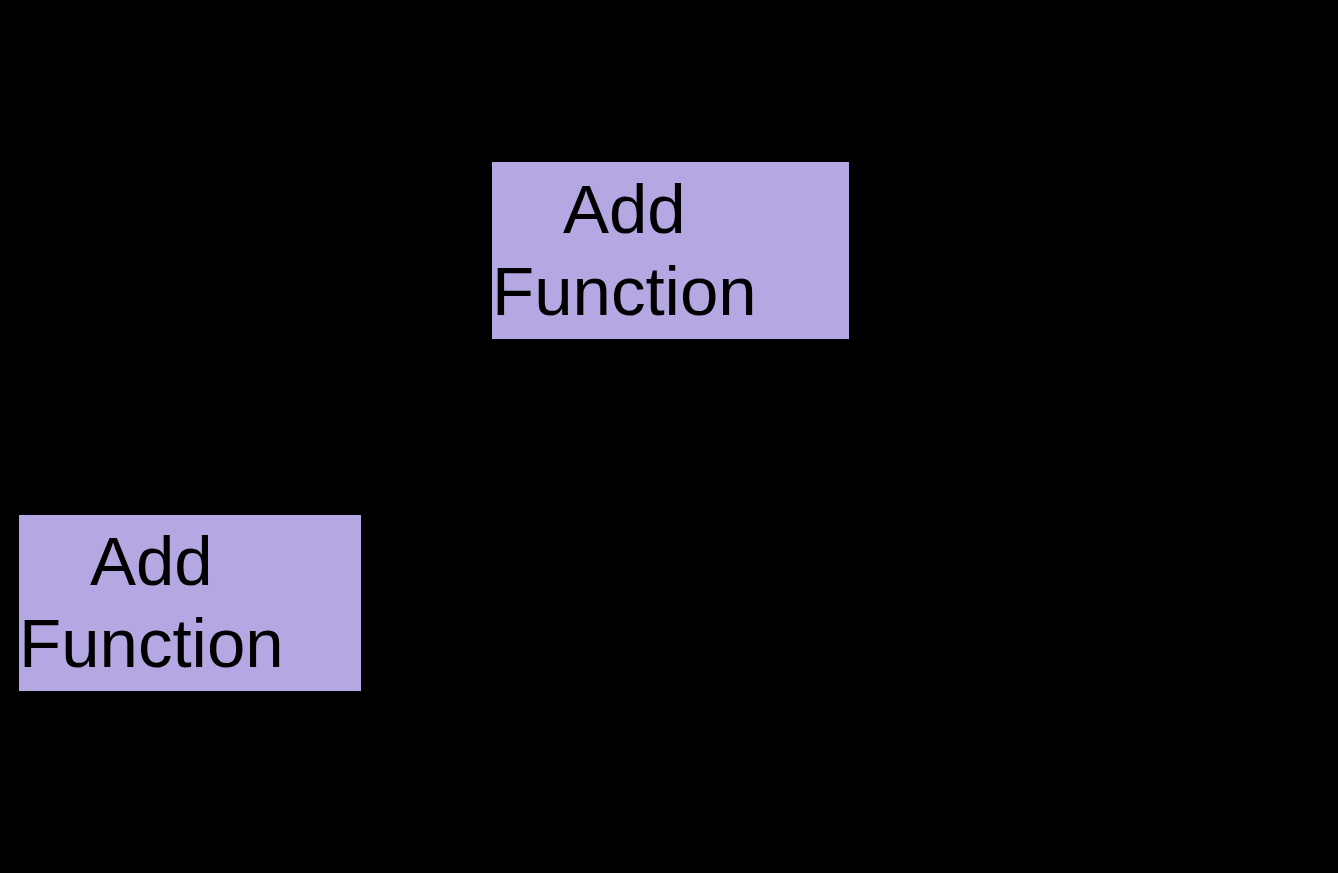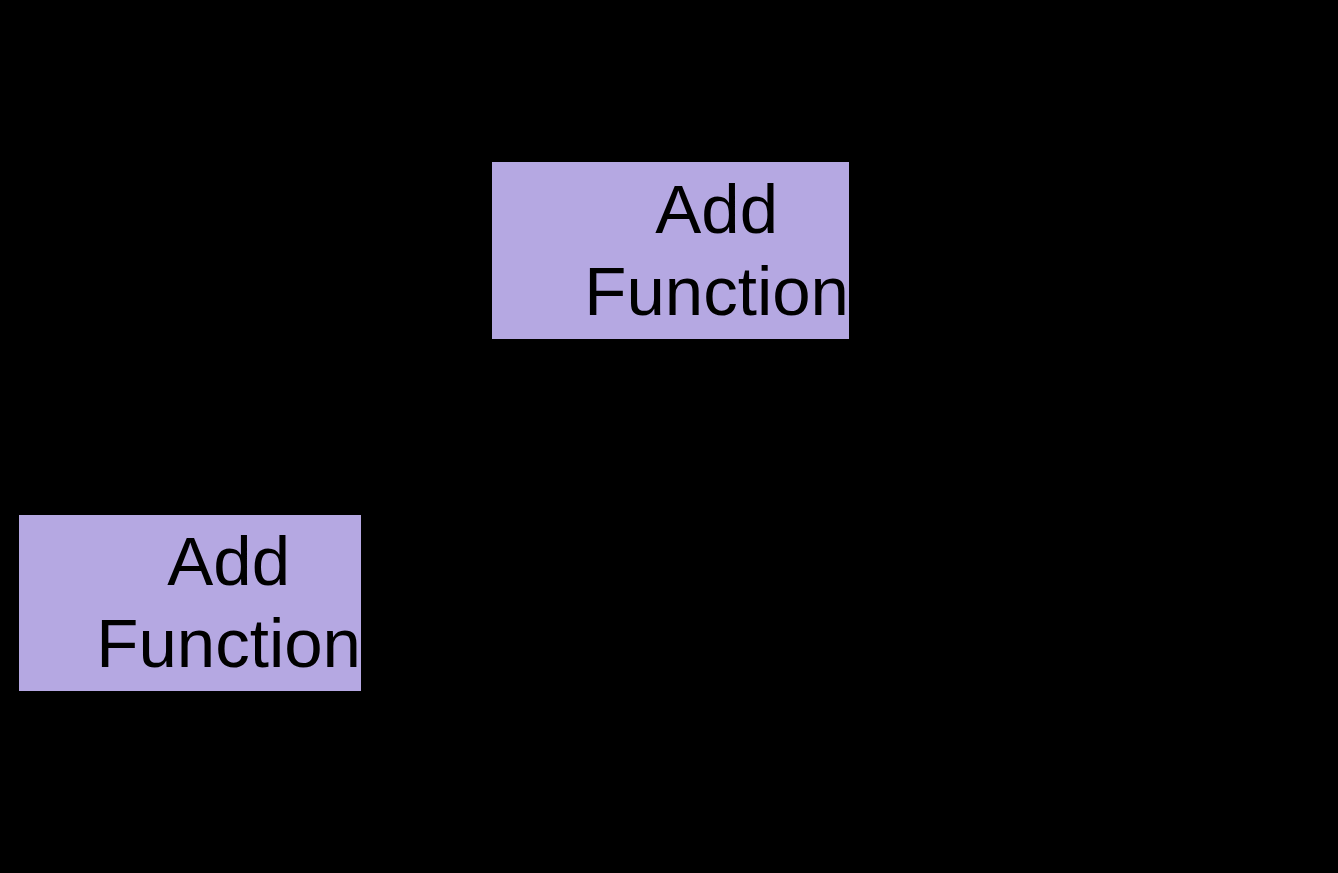--- a/index.html
+++ b/index.html
@@ -18,21 +18,21 @@
     width: 1338px;
     height: 873px;
     background: #000000;
   }
   .node {
     position: absolute;
     background: #b5a8e2;
     color: #000000;
     display: flex;
     align-items: center;
-    justify-content: flex-end;
+    justify-content: flex-start;
     text-align: center;
     font-size: 69px;
     line-height: 82px;
     white-space: pre-line;
     letter-spacing: 0;
   }
   .node-upper {
     left: 492px;
     top: 162px;
     width: 357px;

